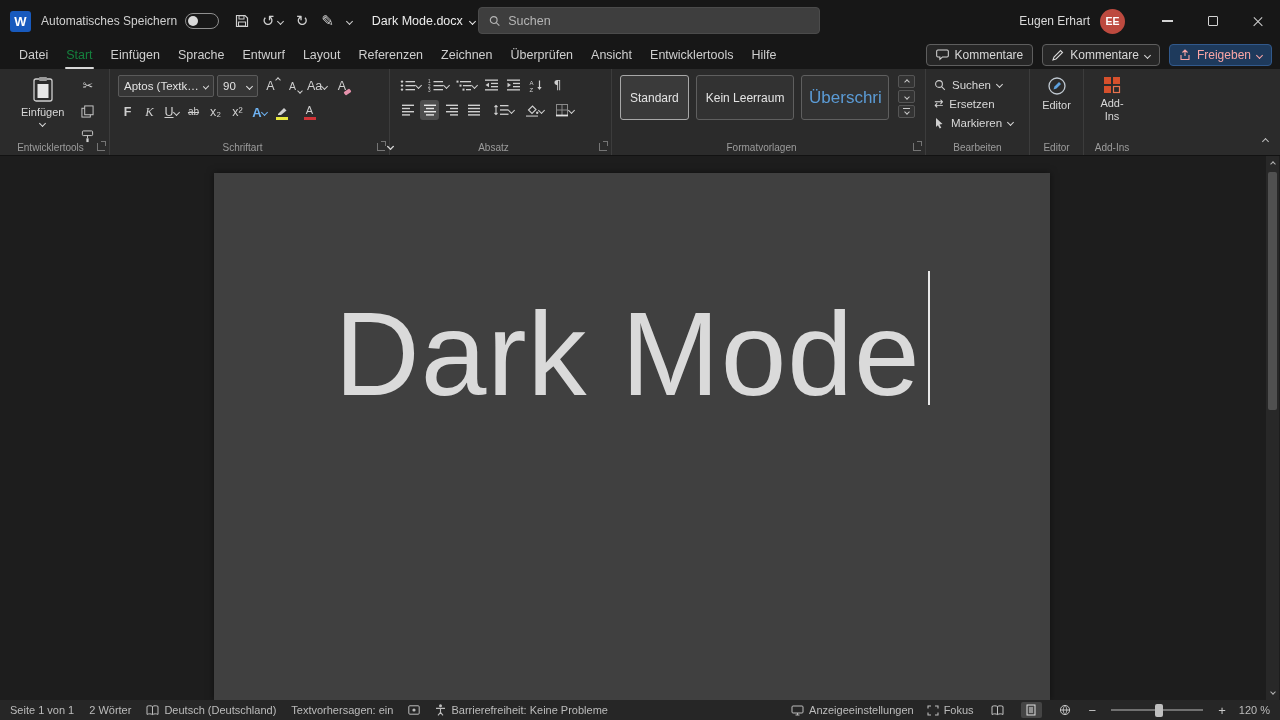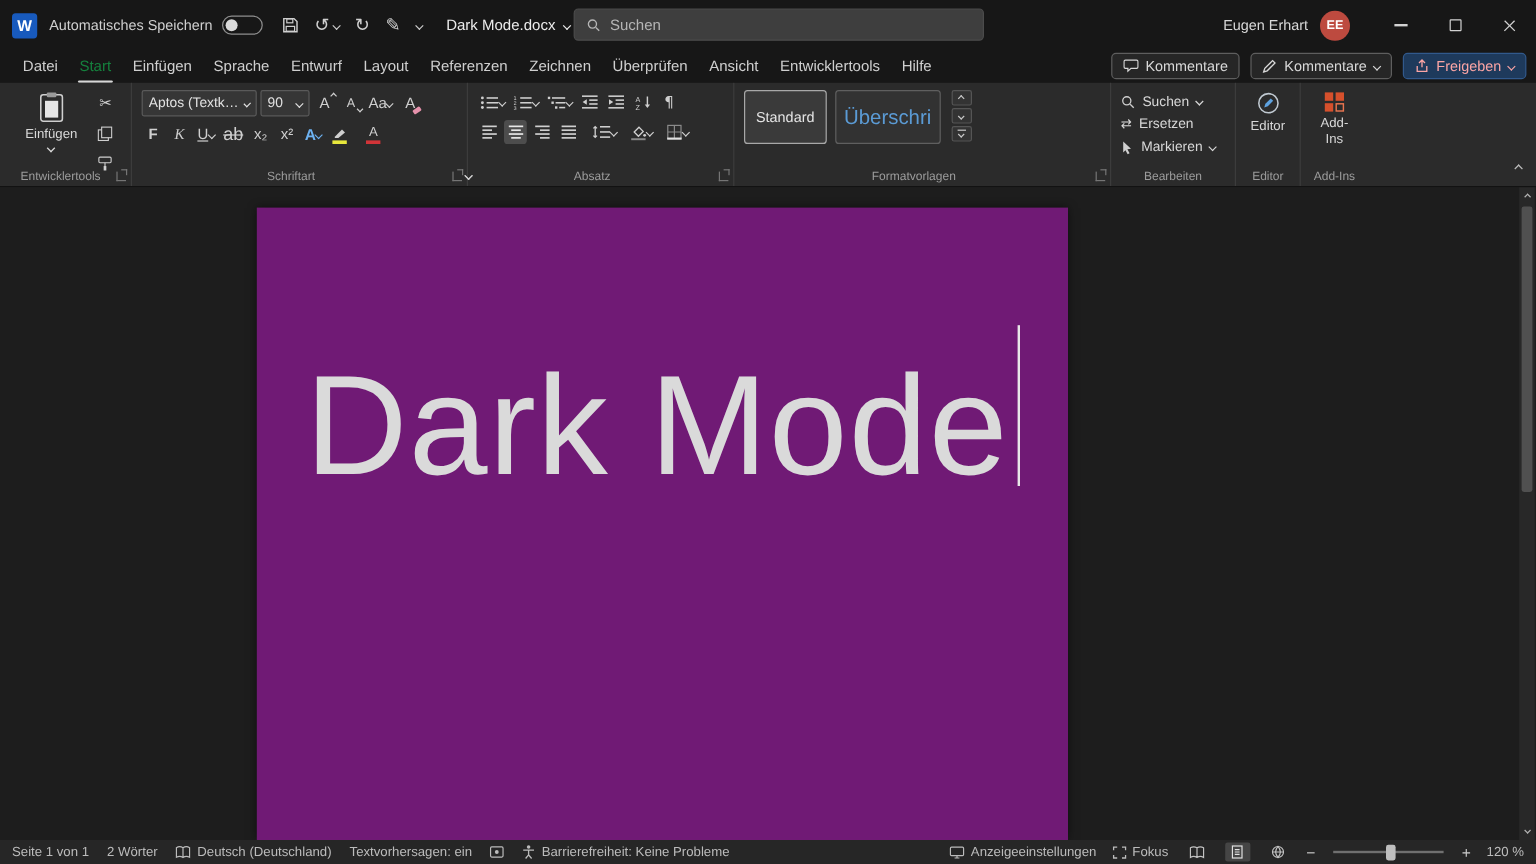--- a/index.html
+++ b/index.html
@@ -55,21 +55,21 @@
   .fname{width:96px}.fsize{width:41px}
   .cliprow{display:flex;gap:7px}
   .paste{display:flex;flex-direction:column;align-items:center;font-size:11px;color:#d8d8d8;gap:3px;padding:1px 7px}
   .cbcol{display:flex;flex-direction:column;gap:5px;padding-top:1px}
   .afbtn{position:relative}
   .afbtn .mini{position:absolute;top:2px;right:0;width:4px;height:4px;border-right:1.2px solid #cfcfcf;border-bottom:1.2px solid #cfcfcf}
   .afbtn .mini.up{transform:rotate(-135deg)}
   .afbtn .mini.dn{transform:rotate(45deg);top:auto;bottom:3px}
   .sm span{font-size:10.5px}
   .b{font-weight:bold}.i{font-style:italic;font-family:"Liberation Serif",serif}.u span{text-decoration:underline}
-  .strike span{text-decoration:line-through;font-size:15px}
+  .strike span{text-decoration:line-through;font-size:10px}
   .effects span{color:#6db1f0;font-weight:bold;font-size:13px}
   .clearfmt{position:relative}
   .clearfmt .eraser{position:absolute;right:0;bottom:2px;width:7px;height:4px;background:#e591ab;transform:rotate(-35deg);border-radius:1px}
   .fc{flex-direction:column;gap:1px;padding-top:1px}
   .fc .fc-a{font-size:11px;line-height:1}
   .fc .bar{width:12px;height:3px;background:#d13438}
   .hl{flex-direction:column;gap:1px;padding-top:2px}
   .hl .bar{width:12px;height:3px;background:#e7e73c}
   .scards{display:flex;gap:7px;align-items:flex-start}
   .scard{height:45px;border:1px solid #5f5f5f;border-radius:3px;background:#323232;display:flex;align-items:center;justify-content:center;padding:0 9px;font-size:12px;color:#e4e4e4;white-space:nowrap;overflow:hidden}
@@ -79,21 +79,21 @@
   .gab{width:17px;height:13px;border:1px solid #555;background:#333;display:flex;align-items:center;justify-content:center;border-radius:2px;color:#c9c9c9;position:relative}
   .gab .chv{width:4px;height:4px}
   .gab.more::before{content:"";position:absolute;top:2px;left:4px;right:4px;height:1px;background:#c9c9c9}
   .edrow{display:flex;align-items:center;gap:6px;font-size:11.5px;height:19px;color:#d8d8d8;white-space:nowrap}
   .bigbtn{display:flex;flex-direction:column;align-items:center;font-size:11px;gap:3px;padding:1px 5px;color:#d8d8d8;text-align:center;line-height:1.15}
   .addins-label{width:32px;word-wrap:break-word}
   .collapse{position:absolute;right:12px;bottom:5px;color:#bdbdbd}
 
   
   .docarea{position:absolute;left:0;top:156px;right:0;bottom:20px;background:#1d1d1d;overflow:hidden}
-  .page{position:absolute;left:214px;top:17px;width:676px;bottom:0;background:#701a75;box-shadow:0 0 7px rgba(0,0,0,.5)}
+  .page{position:absolute;left:214px;top:17px;width:836px;bottom:0;background:#404040;box-shadow:0 0 7px rgba(0,0,0,.5)}
   .docline{margin-top:98px;text-align:center;font-size:118px;letter-spacing:1px;color:#dadada;white-space:nowrap;line-height:1.2}
   .caret{display:inline-block;width:2px;height:134px;background:#e8e8e8;vertical-align:-10px;margin-left:7px}
   .vscroll{position:absolute;right:1px;top:0;bottom:0;width:13px;background:#282828}
   .vthumb{position:absolute;left:2px;right:2px;top:16px;height:238px;background:#505050;border-radius:2px}
   .varrow{position:absolute;left:0;right:0;height:14px;display:flex;align-items:center;justify-content:center;color:#b5b5b5}
   .varrow.top{top:1px}.varrow.bot{bottom:1px}
   .varrow .chv{width:4px;height:4px}
 
   
   .statusbar{position:absolute;left:0;right:0;bottom:0;height:20px;background:#262626;display:flex;align-items:center;font-size:11px;color:#bcbcbc;padding:0 10px;gap:15px;white-space:nowrap}
@@ -427,20 +427,21 @@
           <span class="chv"></span>
         </span>
       </div>
       <span class="glabel">Absatz</span>
       <span class="launch"></span>
     </div>
 
     <div class="rgroup" style="width:314px">
       <div class="scards">
         <div class="scard sel">Standard</div>
+        <div class="scard">Kein Leerraum</div>
         <div class="scard h1">Überschri</div>
         <div class="garrows">
           <span class="gab">
               <span class="chv up"></span>
             </span>
           <span class="gab">
               <span class="chv" style="vertical-align:1px"></span>
             </span>
           <span class="gab more">
               <span class="chv" style="vertical-align:1px"></span>

